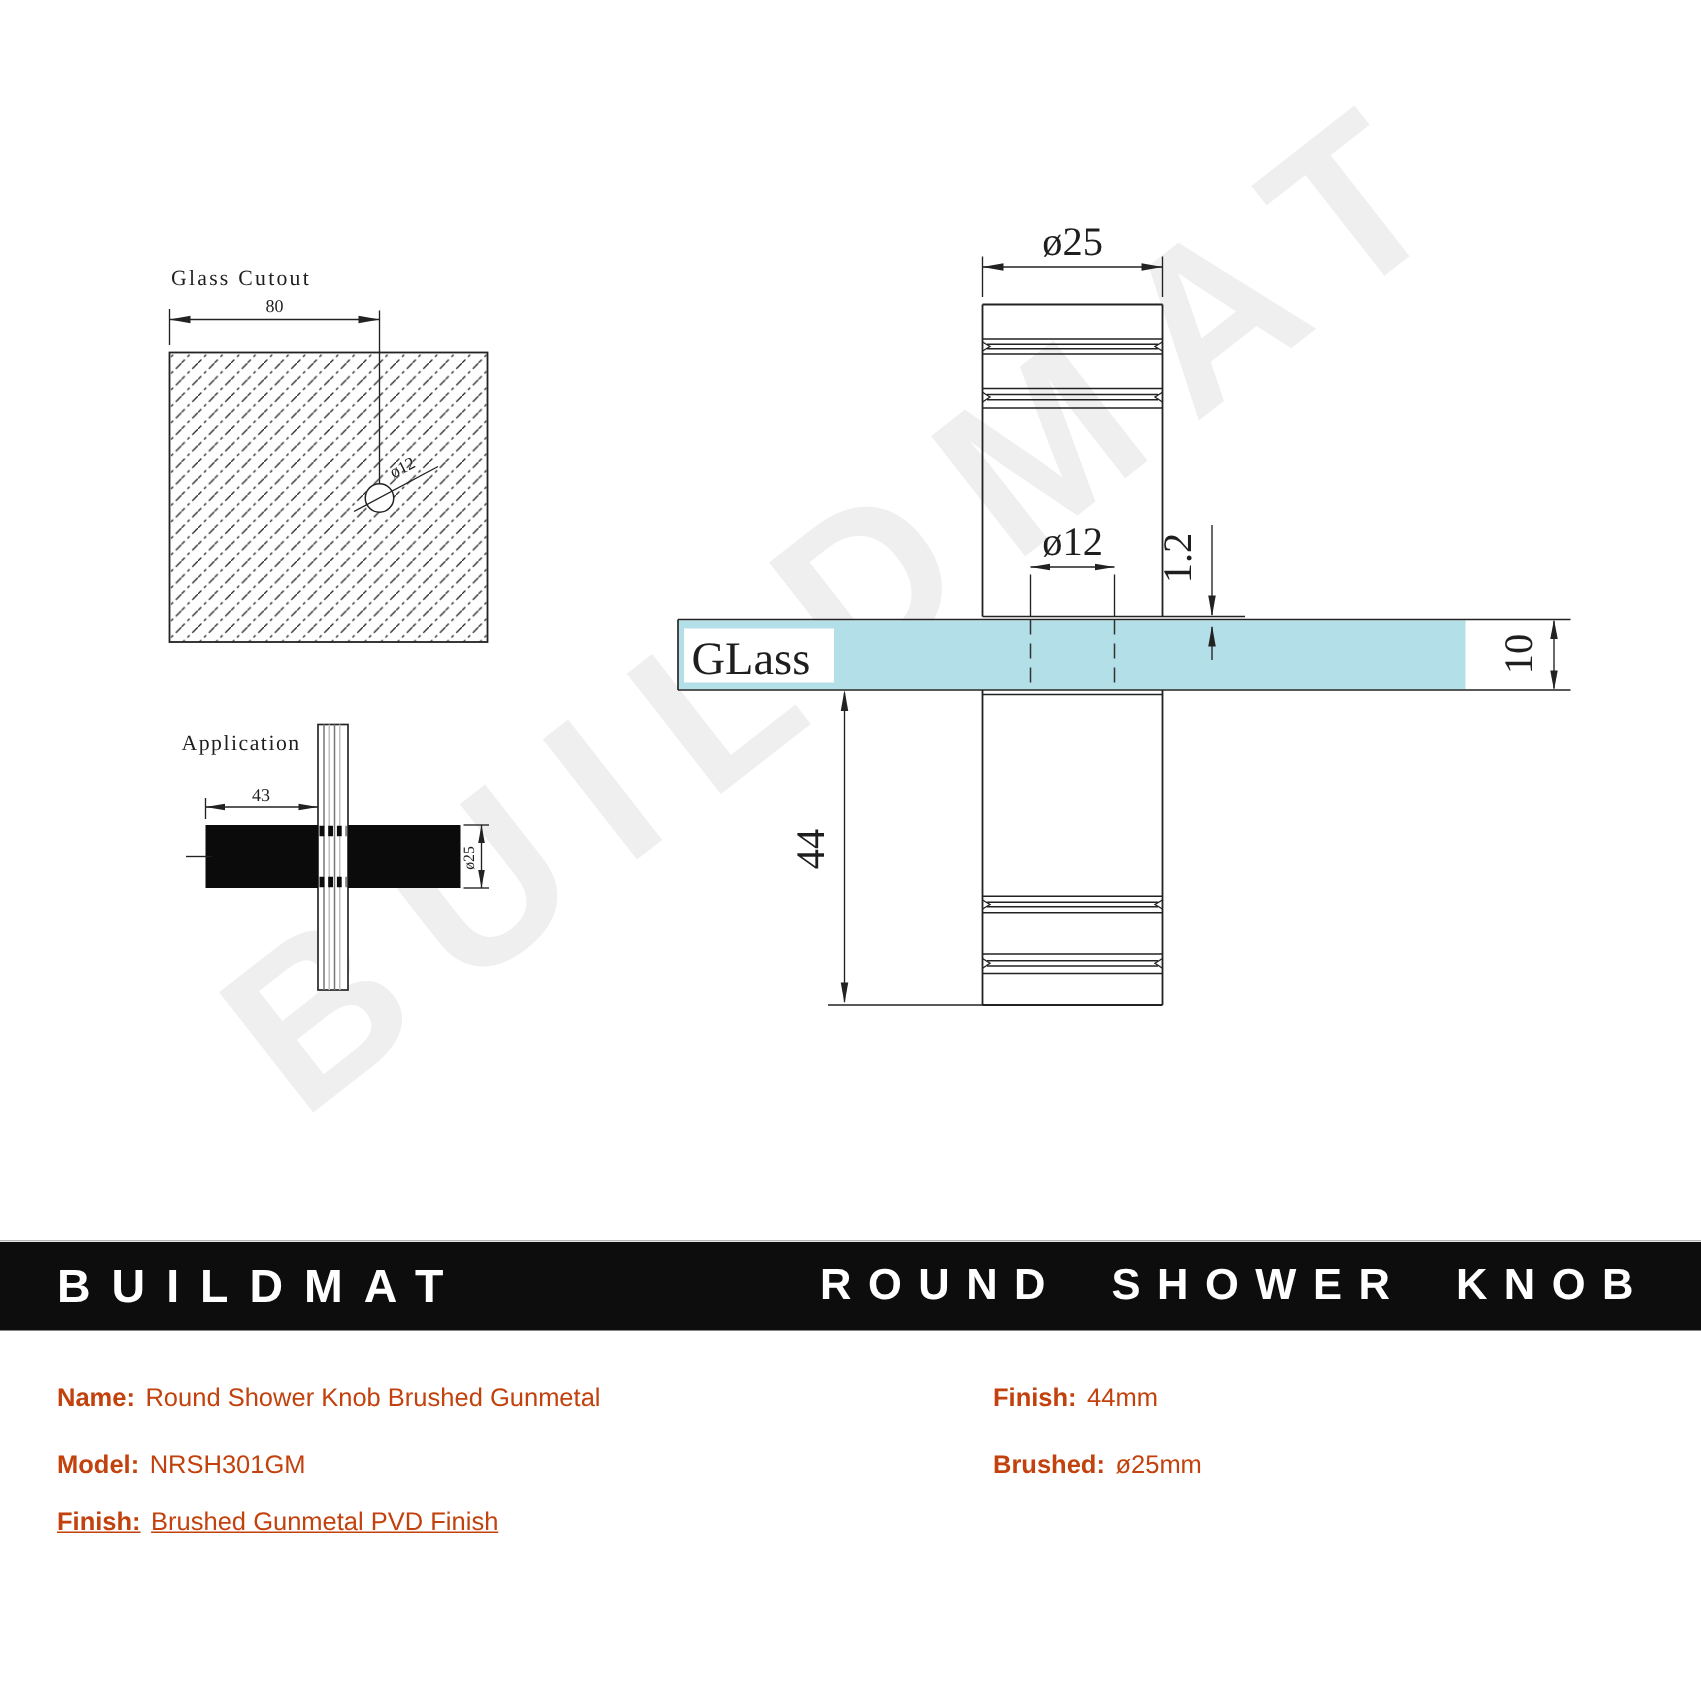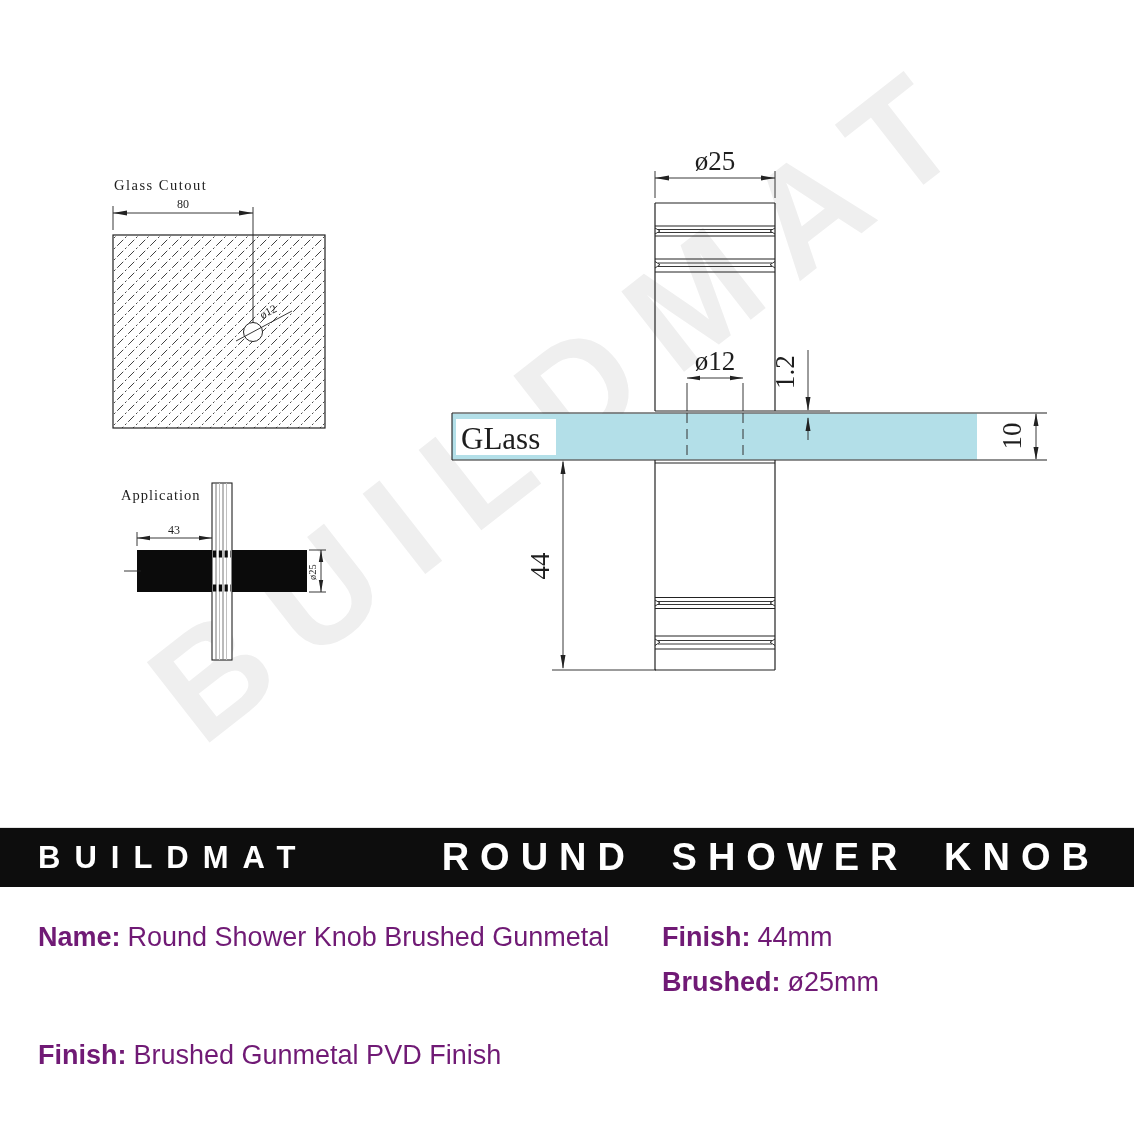--- a/index.html
+++ b/index.html
@@ -8,26 +8,26 @@
   .watermark{position:absolute;left:565px;top:400px;
              transform:translate(-50%,-50%) rotate(-38deg);
              font-weight:bold;font-size:148px;letter-spacing:30px;color:#efefef;
              white-space:nowrap;user-select:none;z-index:0;}
   svg.drawing{position:absolute;left:0;top:0;z-index:1;}
   .cad{font-family:"Liberation Serif","DejaVu Serif",serif;fill:#1e1e1e;}
   .banner{position:absolute;left:0;top:827px;width:1134px;height:60px;background:#0d0d0d;
           display:flex;justify-content:space-between;align-items:center;
           box-sizing:border-box;padding:0 34px 0 38px;z-index:2;border-top:1px solid #e3e3e3;}
   .banner .brand{color:#fff;font-weight:bold;font-size:31px;letter-spacing:14px;white-space:nowrap;}
-  .banner .product{color:#fff;font-weight:bold;font-size:38px;letter-spacing:11px;word-spacing:14px;white-space:nowrap;}
-  .spec{position:absolute;font-size:27px;color:#701a75;z-index:2;white-space:nowrap;}
+  .banner .product{color:#fff;font-weight:bold;font-size:29px;letter-spacing:11px;word-spacing:14px;white-space:nowrap;}
+  .spec{position:absolute;font-size:17px;color:#c2410c;z-index:2;white-space:nowrap;}
   .spec b{font-weight:bold;margin-right:7px;}
   .col-l{left:38px;}
   .col-r{left:662px;}
-  .row1{top:922px;} .row2{top:967px;} .row3{top:1040px;}
+  .row1{top:922px;} .row2{top:967px;} .row3{top:1005px;text-decoration:underline;}
 </style>
 </head>
 <body>
 
 <div class="page">
 
   <div class="watermark">BUILDMAT</div>
 
   <svg class="drawing" width="1134" height="820" viewBox="0 0 1134 820">
     <defs>
@@ -178,20 +178,23 @@
   </svg>
 
   <div class="banner">
     <span class="brand">BUILDMAT</span>
     <span class="product">ROUND SHOWER KNOB</span>
   </div>
 
   <div class="spec col-l row1">
     <b>Name:</b><span>Round Shower Knob Brushed Gunmetal</span>
   </div>
+  <div class="spec col-l row2">
+    <b>Model:</b><span>NRSH301GM</span>
+  </div>
   <div class="spec col-l row3">
     <b>Finish:</b><span>Brushed Gunmetal PVD Finish</span>
   </div>
   <div class="spec col-r row1">
     <b>Finish:</b><span>44mm</span>
   </div>
   <div class="spec col-r row2">
     <b>Brushed:</b><span>ø25mm</span>
   </div>
 

